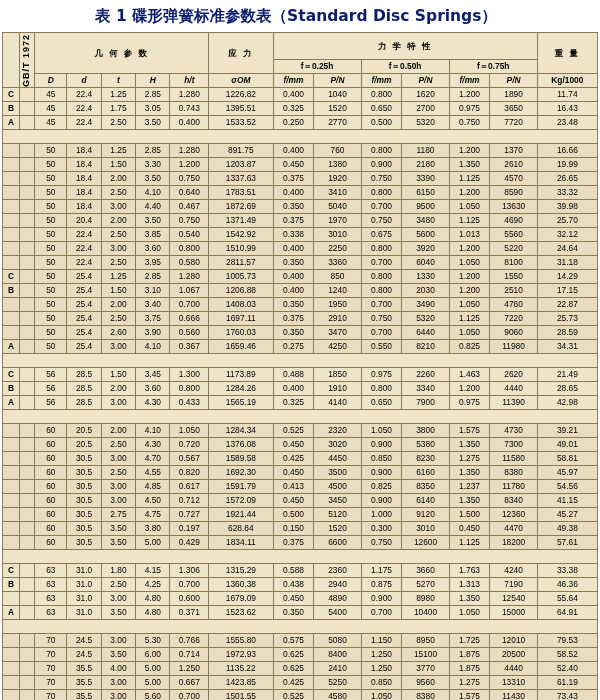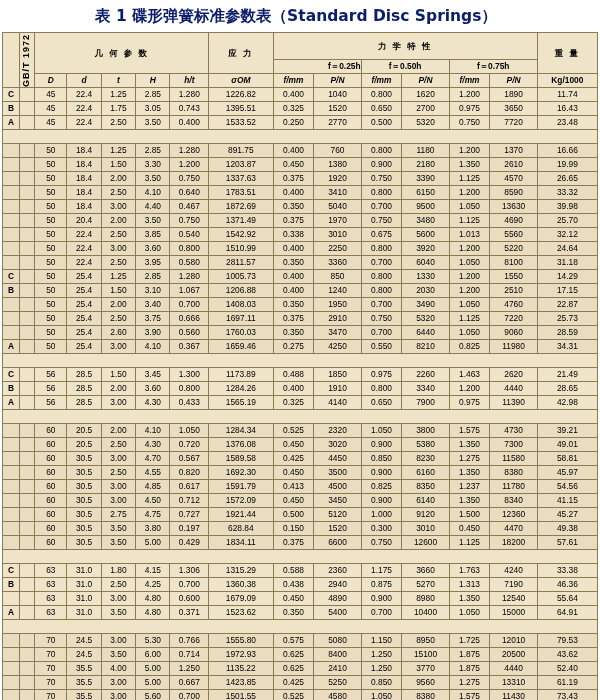--- a/index.html
+++ b/index.html
@@ -79,21 +79,21 @@
           <td class="hd" rowspan="3" style="width:16px;"></td>
           <td class="hd" rowspan="3" style="width:14px;">
             <div class="vlabel">GB/T 1972</div>
           </td>
           <td class="hd hdbig" rowspan="2" colspan="5" style="height:26px;line-height:26px;">几  何  参  数</td>
           <td class="hd hdbig" rowspan="2" colspan="1" style="height:26px;line-height:26px;">应  力</td>
           <td class="hd hdbig" colspan="6" style="height:26px;line-height:26px;margin-left:32px;">力  学  特  性</td>
           <td class="hd hdbig" rowspan="2" style="height:26px;line-height:26px;margin-top:36px;">重  量</td>
         </tr>
         <tr>
-          <td class="hd hdmid" colspan="2" style="height:13px;line-height:13px;text-align:right;">f＝0.25h</td>
+          <td class="hd hdmid" colspan="2" style="height:13px;line-height:13px;">f＝0.25h</td>
           <td class="hd hdmid" colspan="2" style="height:13px;line-height:13px;">f＝0.50h</td>
           <td class="hd hdmid" colspan="2" style="height:13px;line-height:13px;">f＝0.75h</td>
         </tr>
         <tr>
           <td class="hd sym">D</td>
           <td class="hd sym">d</td>
           <td class="hd sym">t</td>
           <td class="hd sym">H</td>
           <td class="hd sym">h/t</td>
           <td class="hd sym">σOM</td>
@@ -723,21 +723,21 @@
           <td>3.50</td>
           <td>6.00</td>
           <td>0.714</td>
           <td>1972.93</td>
           <td>0.625</td>
           <td>8400</td>
           <td>1.250</td>
           <td>15100</td>
           <td>1.875</td>
           <td>20500</td>
-          <td>43.62</td>
+          <td>58.52</td>
         </tr>
         <tr class="b2">
           <td class="cls"></td>
           <td></td>
           <td>70</td>
           <td>35.5</td>
           <td>4.00</td>
           <td>5.00</td>
           <td>1.250</td>
           <td>1135.22</td>

